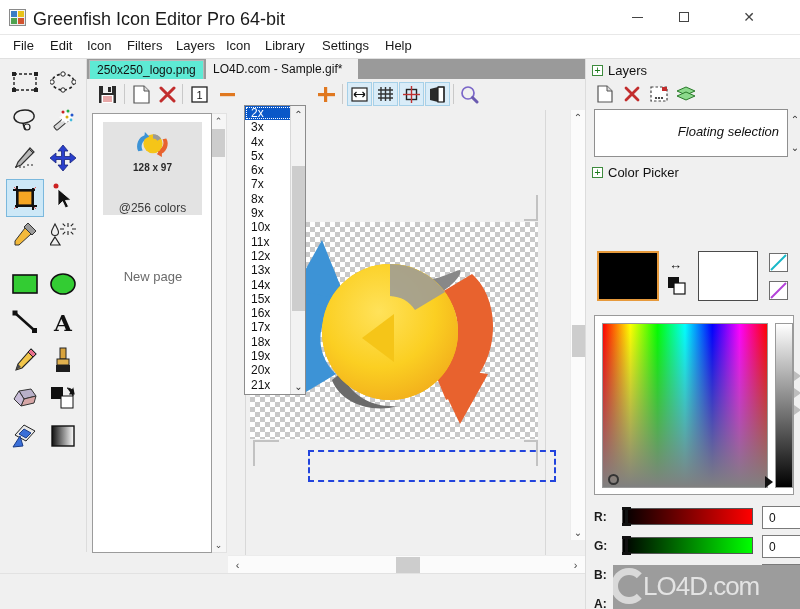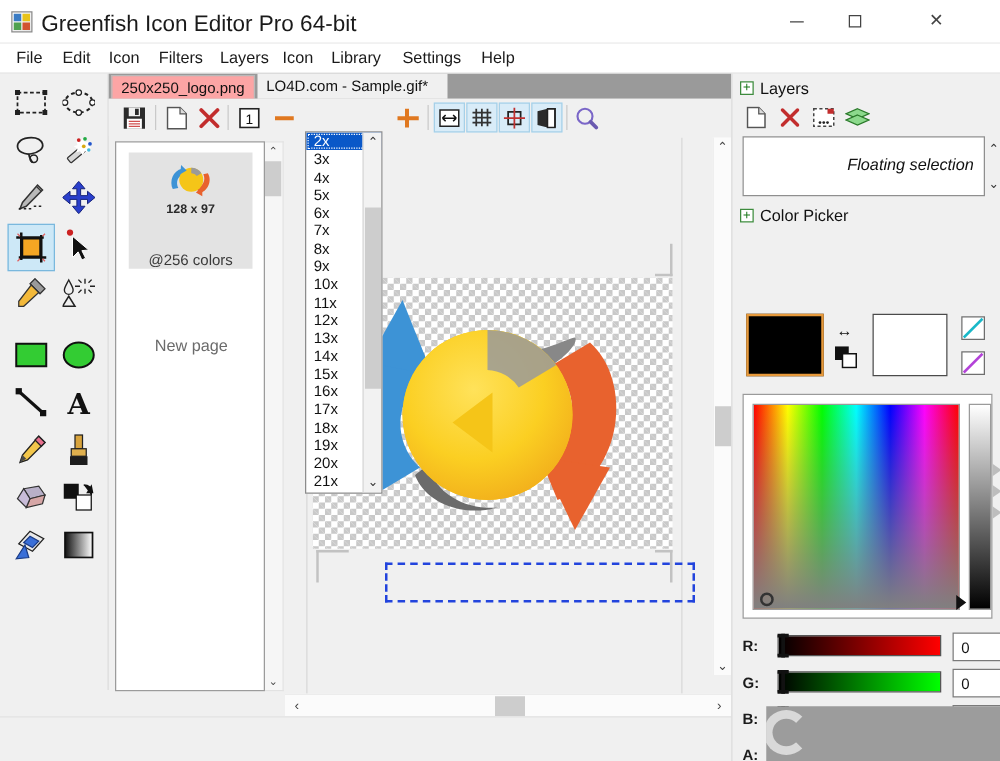--- a/index.html
+++ b/index.html
@@ -71,21 +71,21 @@
   
   .tabstrip {
     position:absolute; left:87px; top:59px; width:498px; height:20px;
     background:#9a9a9a;
   }
   .tab {
     position:absolute; top:0; height:20px; padding:0 7px;
     display:flex; align-items:center; font-size:12px; color:#111;
     white-space:nowrap;
   }
-  .tab.inactive { background:#fca5a5; border:1px solid #b9b9b9; border-bottom:none; top:1px; height:19px;}
+  .tab.inactive { background:#5eead4; border:1px solid #b9b9b9; border-bottom:none; top:1px; height:19px;}
   .tab.active { background:#f0f0f0; }
 
   
   .doctool {
     position:absolute; left:87px; top:79px; width:498px; height:30px;
     background:#f0f0f0;
   }
   .tbtn {
     position:absolute; top:3px; width:25px; height:24px;
     display:flex; align-items:center; justify-content:center;
@@ -764,20 +764,21 @@
         <i style="left:0;top:0;width:9px;height:3px"></i>
           <i style="left:3px;top:0;width:3px;height:19px"></i>
       </span>
       <span class="box">255</span>
     </div>
 
   </div>
 
   <div class="wm">
     <div class="ring"></div>
+    <div class="txt"><span id="wm-a">LO4D</span><span id="wm-b" style="font-size:26px">.com</span></div>
   </div>
 
   <div class="zlist">
     <div id="zopts">
         <div class="opt sel">2x</div>
         <div class="opt">3x</div>
         <div class="opt">4x</div>
         <div class="opt">5x</div>
         <div class="opt">6x</div>
         <div class="opt">7x</div>

